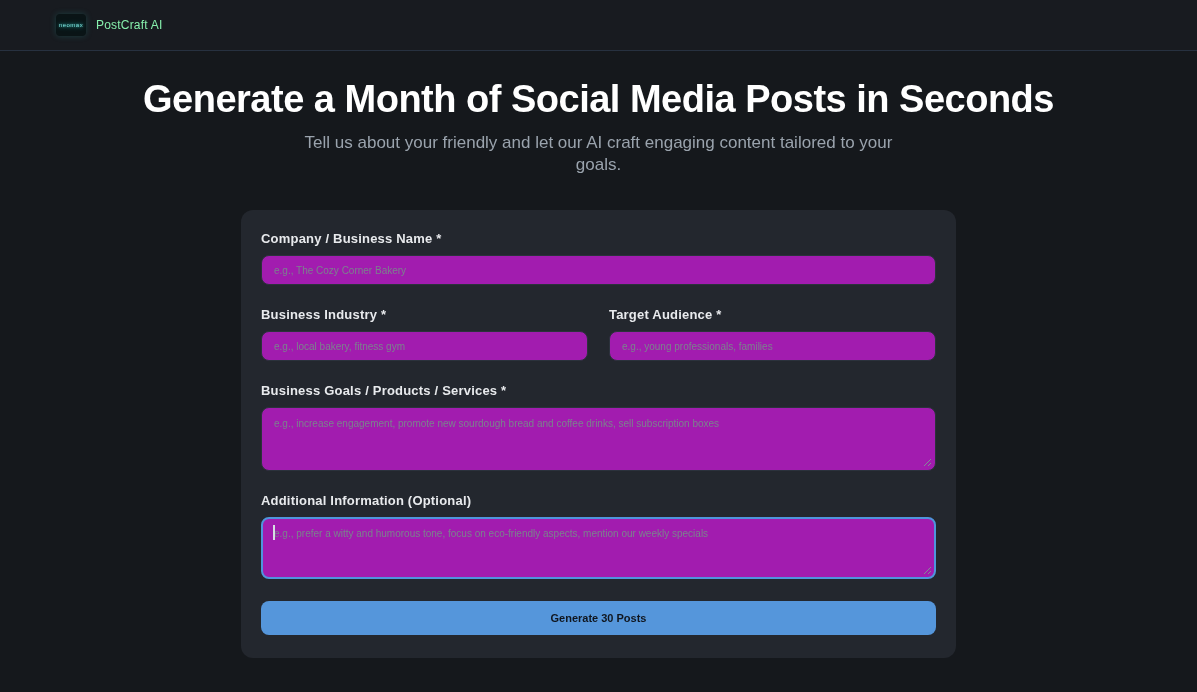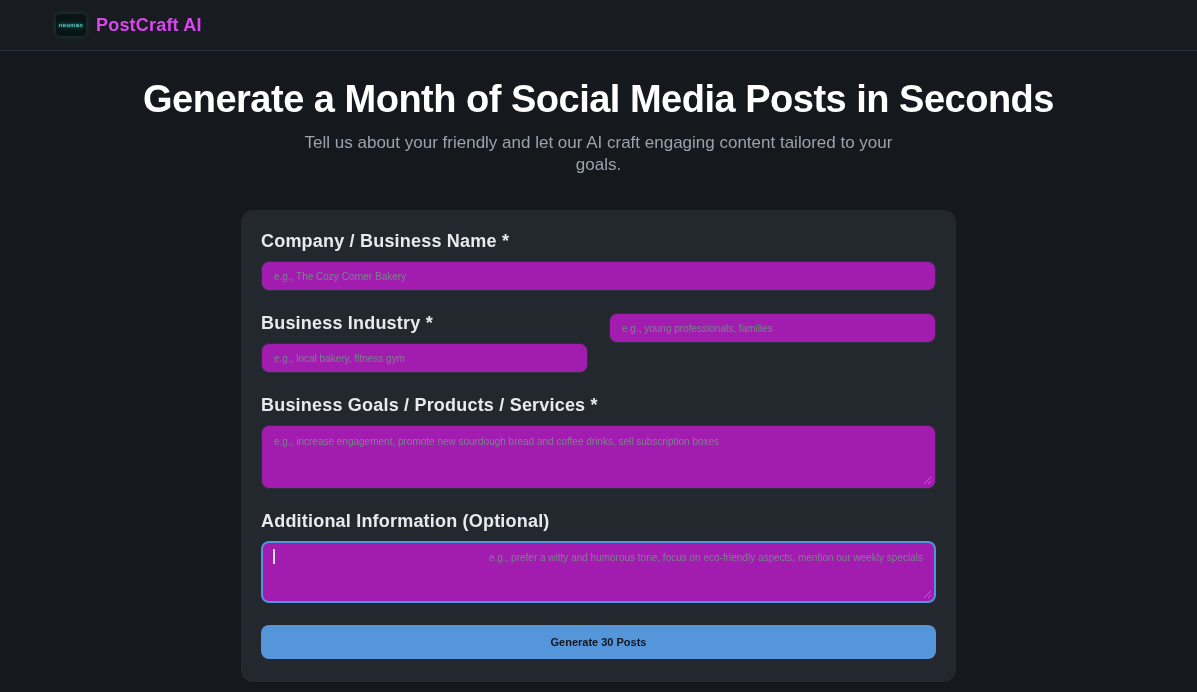--- a/index.html
+++ b/index.html
@@ -27,23 +27,23 @@
     box-shadow:0 0 6px rgba(42,166,161,0.25);
   }
   .logo span {
     font-size:6px;
     color:#7fe3de;
     letter-spacing:0.5px;
     text-shadow:0 0 3px #3ec9c3, 0 0 6px #2aa6a1;
     filter:blur(0.4px);
   }
   .brand {
-    color:#d946ef;
-    font-weight:700;
-    font-size:18px;
+    color:#86efac;
+    font-weight:400;
+    font-size:12px;
     letter-spacing:0.2px;
   }
   
   .hero { text-align:center; }
   .hero h1 {
     margin-top:26px;
     font-size:38px;
     line-height:44px;
     font-weight:700;
     color:#ffffff;
@@ -62,21 +62,21 @@
     margin:34px auto 0;
     background:#23272e;
     border-radius:12px;
     padding:21px 20px 23px;
   }
   .group { margin-bottom:22px; }
   .row { display:flex; gap:21px; }
   .row .group { flex:1; }
   label {
     display:block;
-    font-size:18px;
+    font-size:13px;
     font-weight:700;
     color:#e8eaed;
     margin-bottom:9px;
     letter-spacing:0.2px;
   }
   input[type="text"], textarea {
     width:100%;
     background:#a21caf;
     border:1px solid #2b323c;
     border-radius:8px;
@@ -88,21 +88,20 @@
     display:block;
   }
   input[type="text"] { height:30px; }
   input::placeholder, textarea::placeholder { color:#7b828d; opacity:1; }
   textarea { resize:none; line-height:17px; }
   .ta-goals { height:64px; }
   .ta-additional {
     height:62px;
     border:2px solid #4f94dc;
     padding:6px 11px;
-    text-align:right;
   }
   .ta-wrap { position:relative; }
   .grip {
     position:absolute;
     right:4px; bottom:4px;
     pointer-events:none;
     line-height:0;
   }
   .caret {
     position:absolute;
@@ -147,20 +146,21 @@
     <label><span>Company / Business Name</span> <span>*</span></label>
     <input type="text" placeholder="e.g., The Cozy Corner Bakery" style="">
   </div>
 
   <div class="row">
     <div class="group">
       <label><span>Business Industry</span> <span>*</span></label>
       <input type="text" placeholder="e.g., local bakery, fitness gym" style="">
     </div>
     <div class="group">
+      <label><span>Target Audience</span> <span>*</span></label>
       <input type="text" placeholder="e.g., young professionals, families" style="">
     </div>
   </div>
 
   <div class="group">
     <label><span>Business Goals / Products / Services</span> <span>*</span></label>
     <div class="ta-wrap">
       <textarea class="ta-goals" placeholder="e.g., increase engagement, promote new sourdough bread and coffee drinks, sell subscription boxes" style=""></textarea>
       <span class="grip">
         <svg width="9" height="9" viewBox="0 0 9 9">

